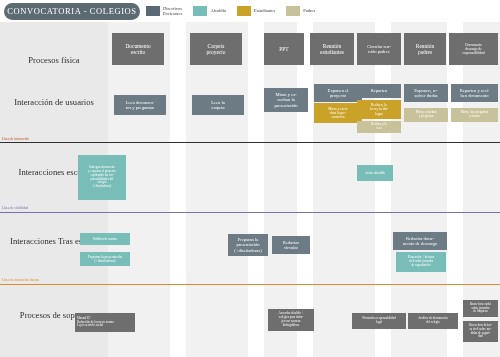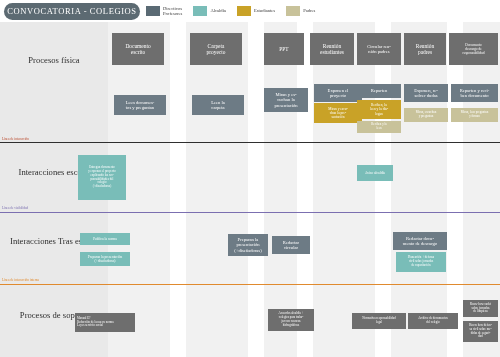--- a/index.html
+++ b/index.html
@@ -85,20 +85,22 @@
 
   <div class="colstripe" style="left:108px;width:62px;"></div>
   <div class="colstripe" style="left:186px;width:62px;"></div>
   <div class="colstripe" style="left:264px;width:33px;"></div>
   <div class="colstripe" style="left:313px;width:62px;"></div>
   <div class="colstripe" style="left:391px;width:56px;"></div>
   <div class="colstripe" style="left:463px;width:37px;"></div>
 
   <div class="rowlabelcol" style="top:22px;height:335px;"></div>
   <div class="rowlabel" style="top:55px;">Procesos física</div>
+  <div class="rowlabel" style="top:97px;">Interacción de
+usuarios</div>
   <div class="rowlabel" style="top:167px;">Interacciones
 escena</div>
   <div class="rowlabel" style="top:236px;">Interacciones
 Tras escena</div>
   <div class="rowlabel" style="top:310px;">Procesos de
 soporte</div>
 
   <div class="card c-dir sm" style="left:114px;top:95px;width:52px;height:20px;">Leen documen-
 tos y preguntan</div>
   <div class="card c-dir sm" style="left:192px;top:95px;width:52px;height:20px;">Leen la

